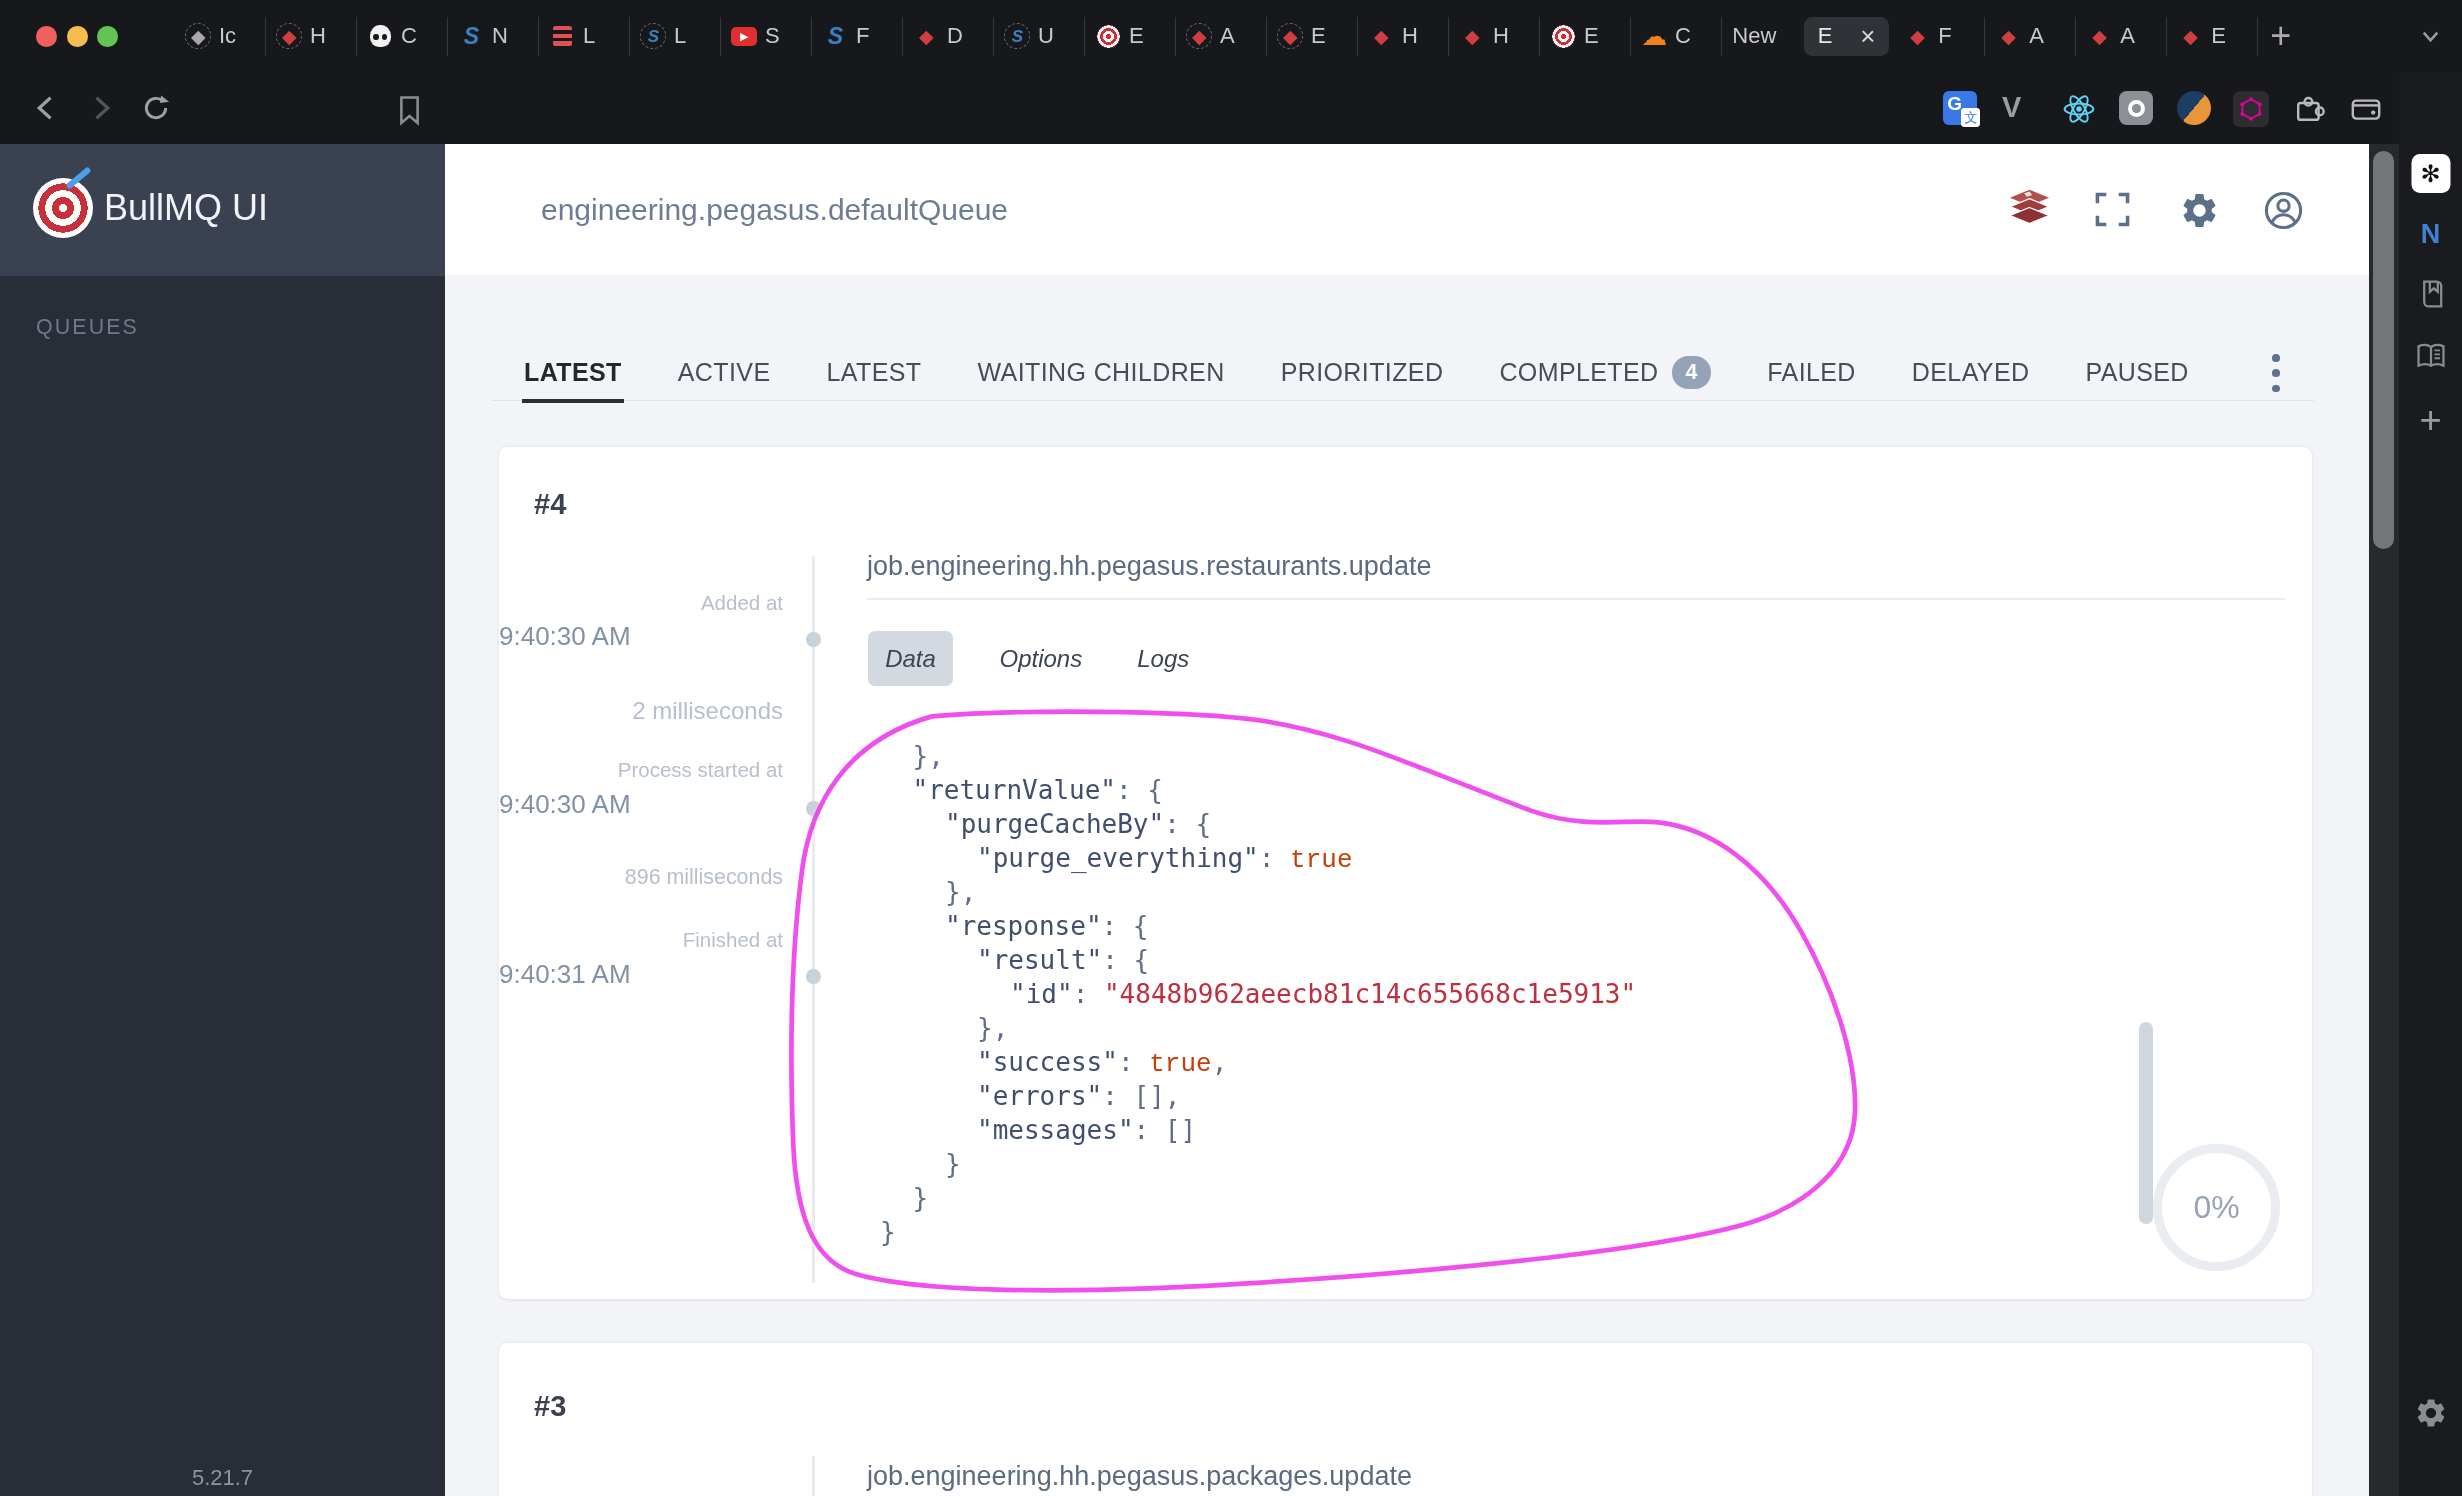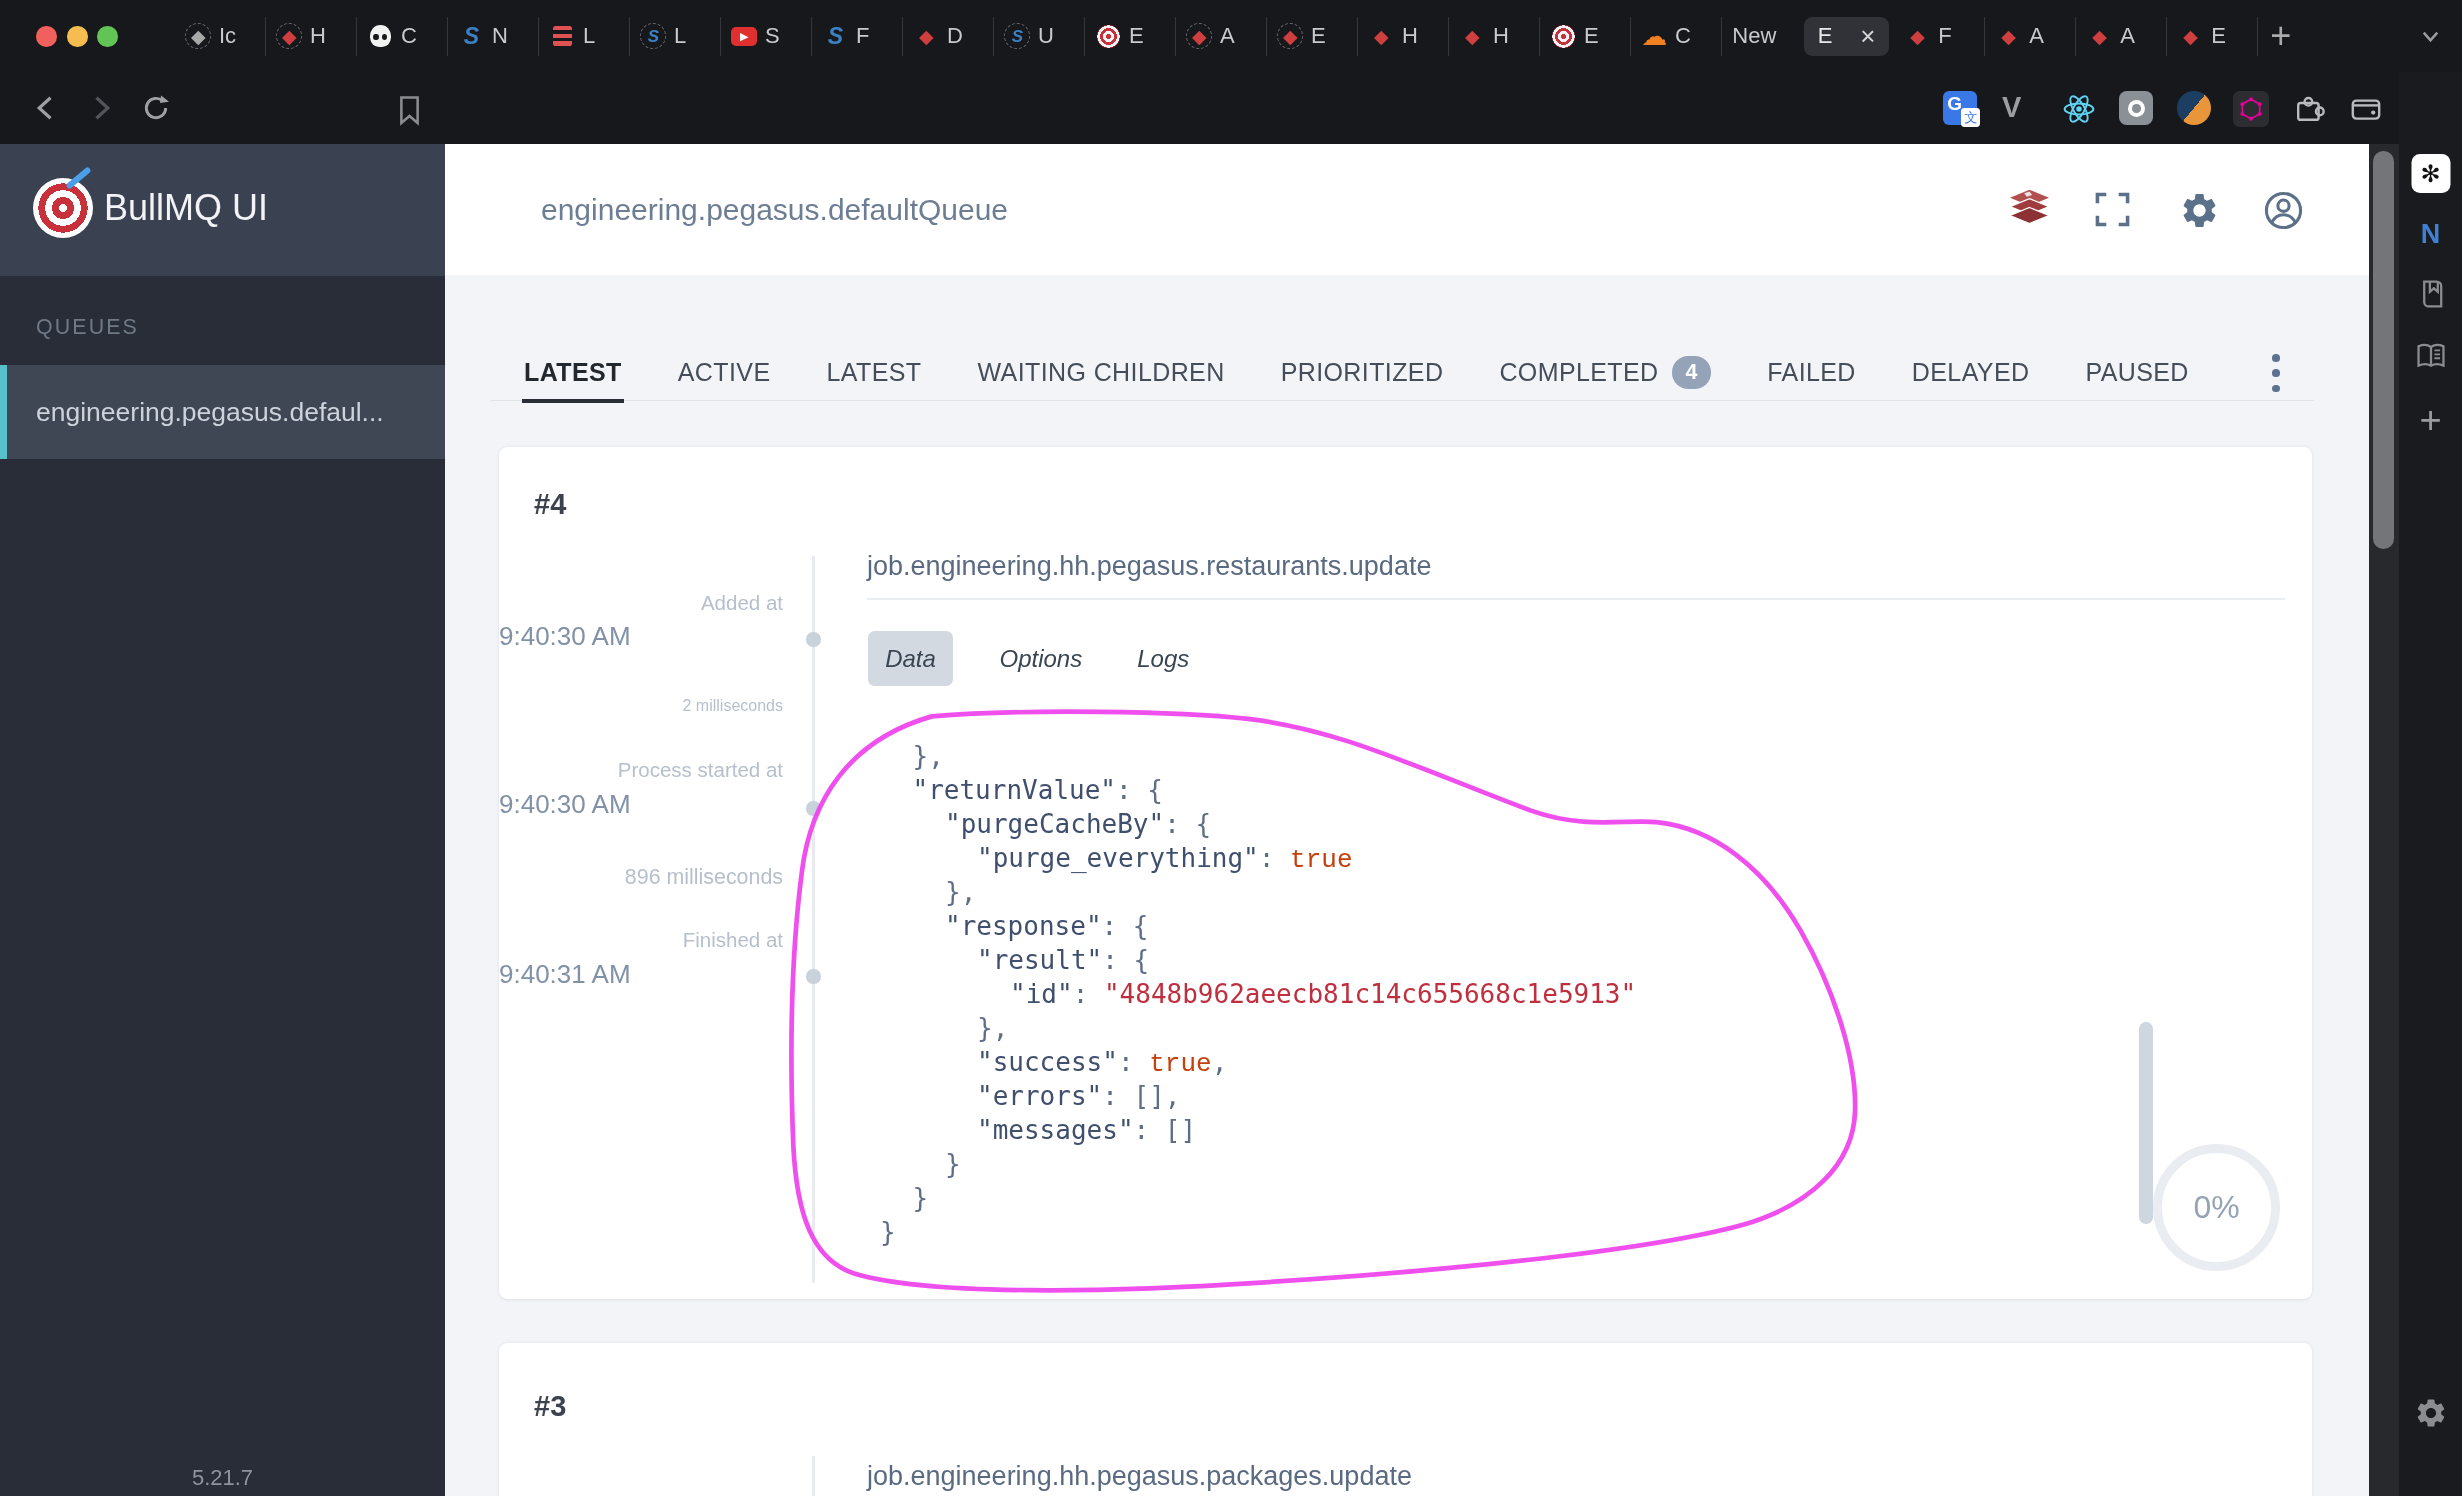--- a/index.html
+++ b/index.html
@@ -405,24 +405,20 @@
     </div>
 
   <div id="sidebar">
     <div id="sidehead">
       <span class="biglogo">
           <span class="dart"></span>
         </span>
       <span id="brand">BullMQ UI</span>
     </div>
     <div id="queueslbl">QUEUES</div>
-    <div id="queueitem">
-      <span class="teal" style="background:#57c0cb"></span>
-      <span class="txt">engineering.pegasus.defaul...</span>
-    </div>
     <div id="version">5.21.7</div>
   </div>
 
   <div id="mainheader">
     <span id="pagetitle">engineering.pegasus.defaultQueue</span>
     <span class="hicon" style="left:1563px;top:44px">
       <svg width="43" height="39" viewBox="0 0 48 44">
           <polygon points="24,2 46,11 24,20 2,11" fill="#b2504f"></polygon>
           <polygon points="24,12 46,21 24,30 2,21" fill="#a03c3e" stroke="#fff" stroke-width="1.4"></polygon>
           <polygon points="24,22 46,31 24,40 2,31" fill="#8e3134" stroke="#fff" stroke-width="1.4"></polygon>
@@ -489,21 +485,21 @@
       <i></i>
     </div>
 
   <div class="card" id="card4">
     <span class="jobid">#4</span>
     <div class="tline" style="top:109px;height:727px"></div>
     <div id="timeline">
         <div class="tl-label" style="top: 144px;">Added at</div>
         <div class="tl-time" style="top: 174px;">9:40:30 AM</div>
         <div class="tl-dot" style="top: 185px;"></div>
-        <div class="tl-label" style="top: 250px; font-size: 16px;">2 milliseconds</div>
+        <div class="tl-label" style="top: 250px; font-size: 24px;">2 milliseconds</div>
         <div class="tl-label" style="top: 311px;">Process started at</div>
         <div class="tl-time" style="top: 342px;">9:40:30 AM</div>
         <div class="tl-dot" style="top: 354px;"></div>
         <div class="tl-label" style="top: 418px; font-size: 21.4px;">896 milliseconds</div>
         <div class="tl-label" style="top: 481px;">Finished at</div>
         <div class="tl-time" style="top: 512px;">9:40:31 AM</div>
         <div class="tl-dot" style="top: 522px;"></div>
       </div>
     <span class="jobname" style="top:551px;top:104px">job.engineering.hh.pegasus.restaurants.update</span>
     <div class="jobhr" style="top:151px"></div>

